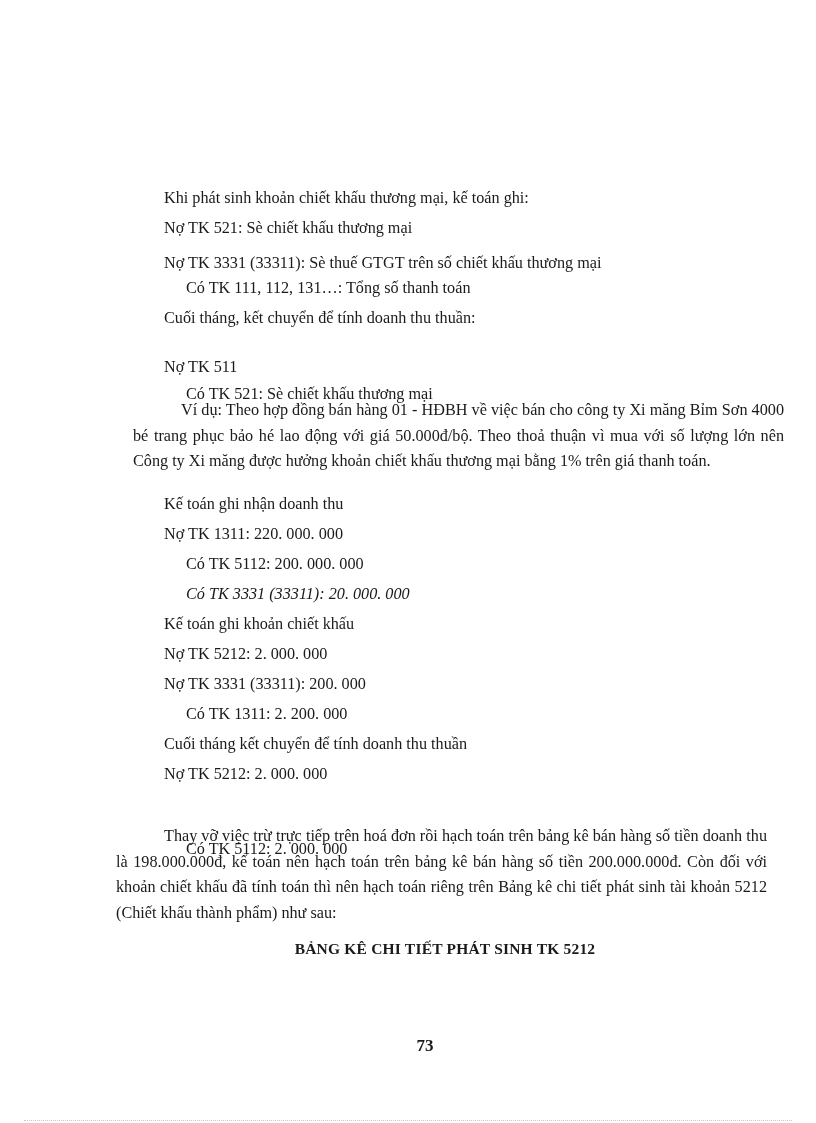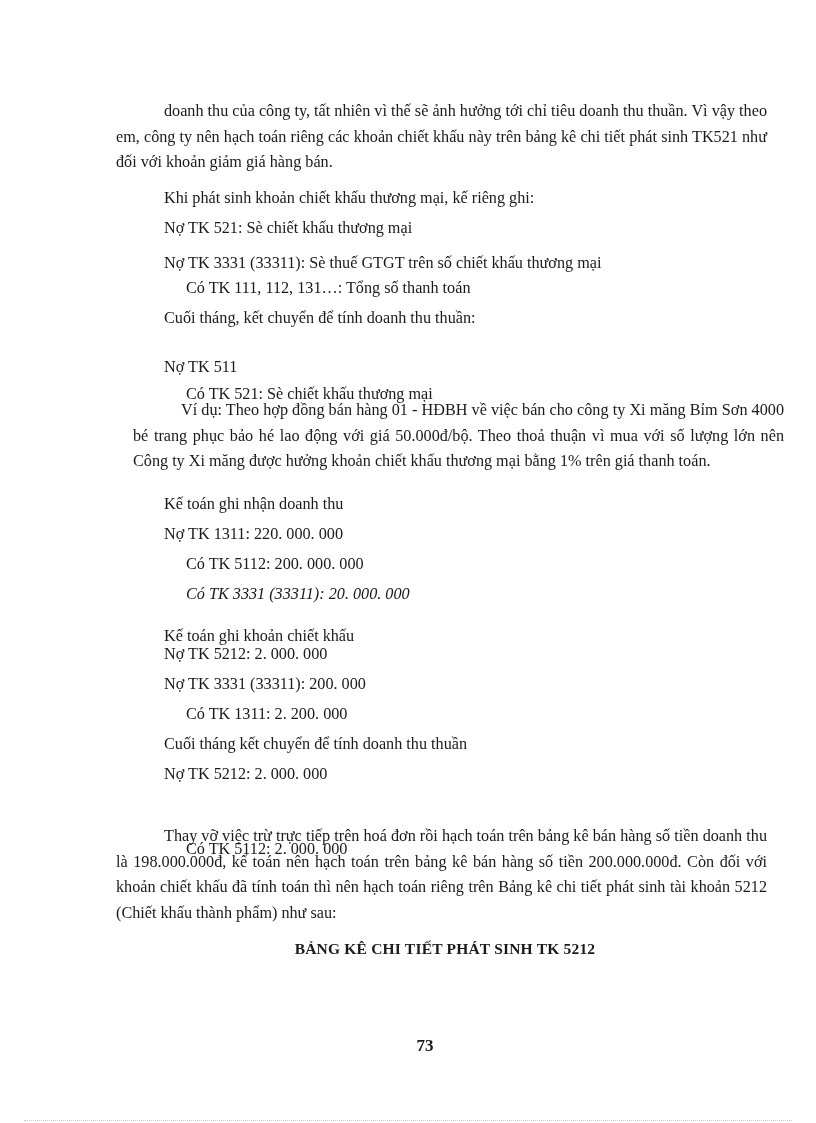--- a/index.html
+++ b/index.html
@@ -17,37 +17,36 @@
     .page-num { position: absolute; left: 0; width: 850px; text-align: center; top: 1036px;
                 font-size: 17px; font-weight: bold; }
     .bottom-rule { position: absolute; left: 24px; right: 24px; top: 1120px; height: 0;
                    border-top: 1px dotted #c8c8c8; }
   </style>
 </head>
 <body>
 
 <div class="page">
 
-  <p class="para" style="top:99px;"><span class="first"></span><span>doanh thu của công ty, tất nhiên vì thế sẽ ảnh hưởng tới chỉ tiêu doanh thu thuần. Vì vậy theo em, công ty nên hạch toán riêng các khoản chiết khấu này trên bảng kê chi tiết phát sinh TK521 như đối với khoản giảm giá hàng bán.</span></p>
 
-  <p class="line l1" style="top:189px;">Khi phát sinh khoản chiết khấu thương mại, kế riêng ghi:</p>
+  <p class="line l1" style="top:189px;">Khi phát sinh khoản chiết khấu thương mại, kế toán ghi:</p>
   <p class="line l1" style="top:219px;">Nợ TK 521: Sè chiết khấu thương mại</p>
   <p class="line l1" style="top:254px;">Nợ TK 3331 (33311): Sè thuế GTGT trên số chiết khấu thương mại</p>
   <p class="line l2" style="top:279px;">Có TK 111, 112, 131…: Tổng số thanh toán</p>
   <p class="line l1" style="top:309px;">Cuối tháng, kết chuyển để tính doanh thu thuần:</p>
   <p class="line l1" style="top:358px;">Nợ TK 511</p>
   <p class="line l2" style="top:369px;margin-top:16px;">Có TK 521: Sè chiết khấu thương mại</p>
 
   <p class="para" style="top:398px;margin-left:17px;"><span class="first"></span><span>Ví dụ: Theo hợp đồng bán hàng 01 - HĐBH về việc bán cho công ty Xi măng Bỉm Sơn 4000 bé trang phục bảo hé lao động với giá 50.000đ/bộ. Theo thoả thuận vì mua với số lượng lớn nên Công ty Xi măng được hưởng khoản chiết khấu thương mại bằng 1% trên giá thanh toán.</span></p>
 
   <p class="line l1" style="top:495px;">Kế toán ghi nhận doanh thu</p>
   <p class="line l1" style="top:525px;">Nợ TK 1311: 220. 000. 000</p>
   <p class="line l2" style="top:555px;">Có TK 5112: 200. 000. 000</p>
   <p class="line l2" style="top:585px;font-style:italic;">Có TK 3331 (33311): 20. 000. 000</p>
-  <p class="line l1" style="top:615px;margin-top:12px;">Kế toán ghi khoản chiết khấu</p>
+  <p class="line l1" style="top:615px;">Kế toán ghi khoản chiết khấu</p>
   <p class="line l1" style="top:645px;">Nợ TK 5212: 2. 000. 000</p>
   <p class="line l1" style="top:675px;">Nợ TK 3331 (33311): 200. 000</p>
   <p class="line l2" style="top:705px;">Có TK 1311: 2. 200. 000</p>
   <p class="line l1" style="top:735px;">Cuối tháng kết chuyển để tính doanh thu thuần</p>
   <p class="line l1" style="top:765px;">Nợ TK 5212: 2. 000. 000</p>
   <p class="line l2" style="top:840px;">Có TK 5112: 2. 000. 000</p>
 
   <p class="para" style="top:824px;"><span class="first"></span><span>Thay vỡ việc trừ trực tiếp trên hoá đơn rồi hạch toán trên bảng kê bán hàng số tiền doanh thu là 198.000.000đ, kế toán nên hạch toán trên bảng kê bán hàng số tiền 200.000.000đ. Còn đối với khoản chiết khấu đã tính toán thì nên hạch toán riêng trên Bảng kê chi tiết phát sinh tài khoản 5212 (Chiết khấu thành phẩm) như sau:</span></p>
 
   <div class="title">BẢNG KÊ CHI TIẾT PHÁT SINH TK 5212</div>

